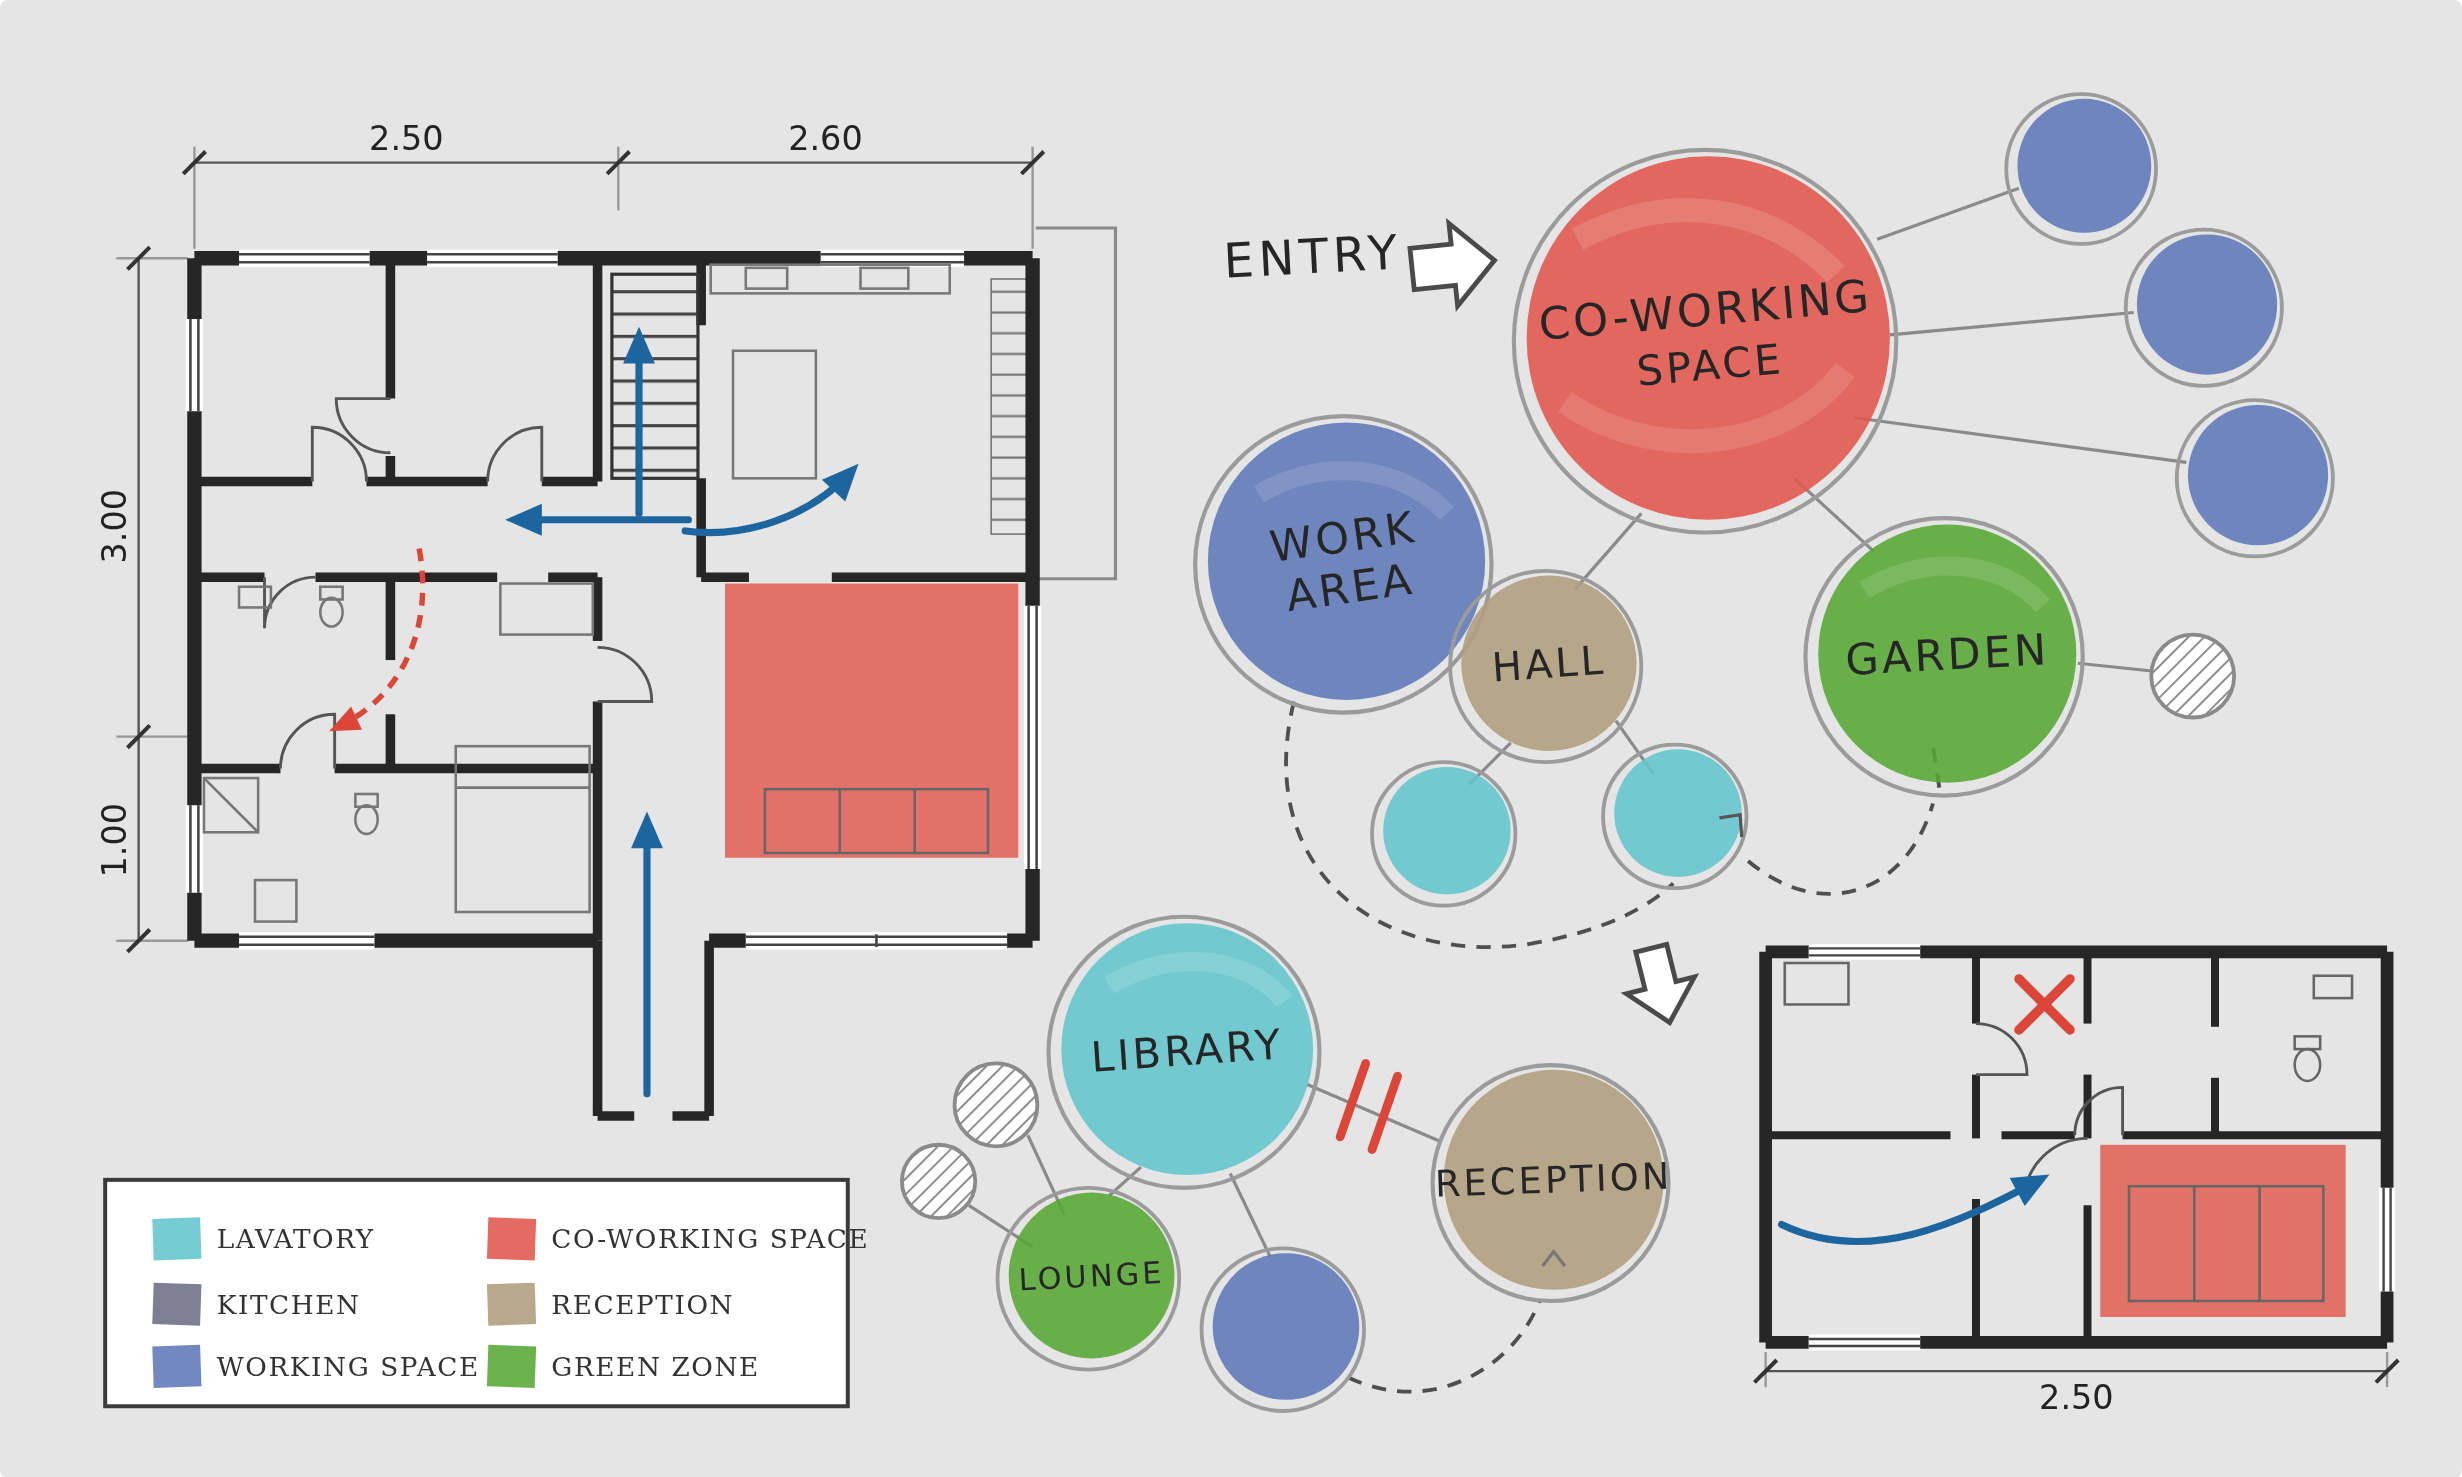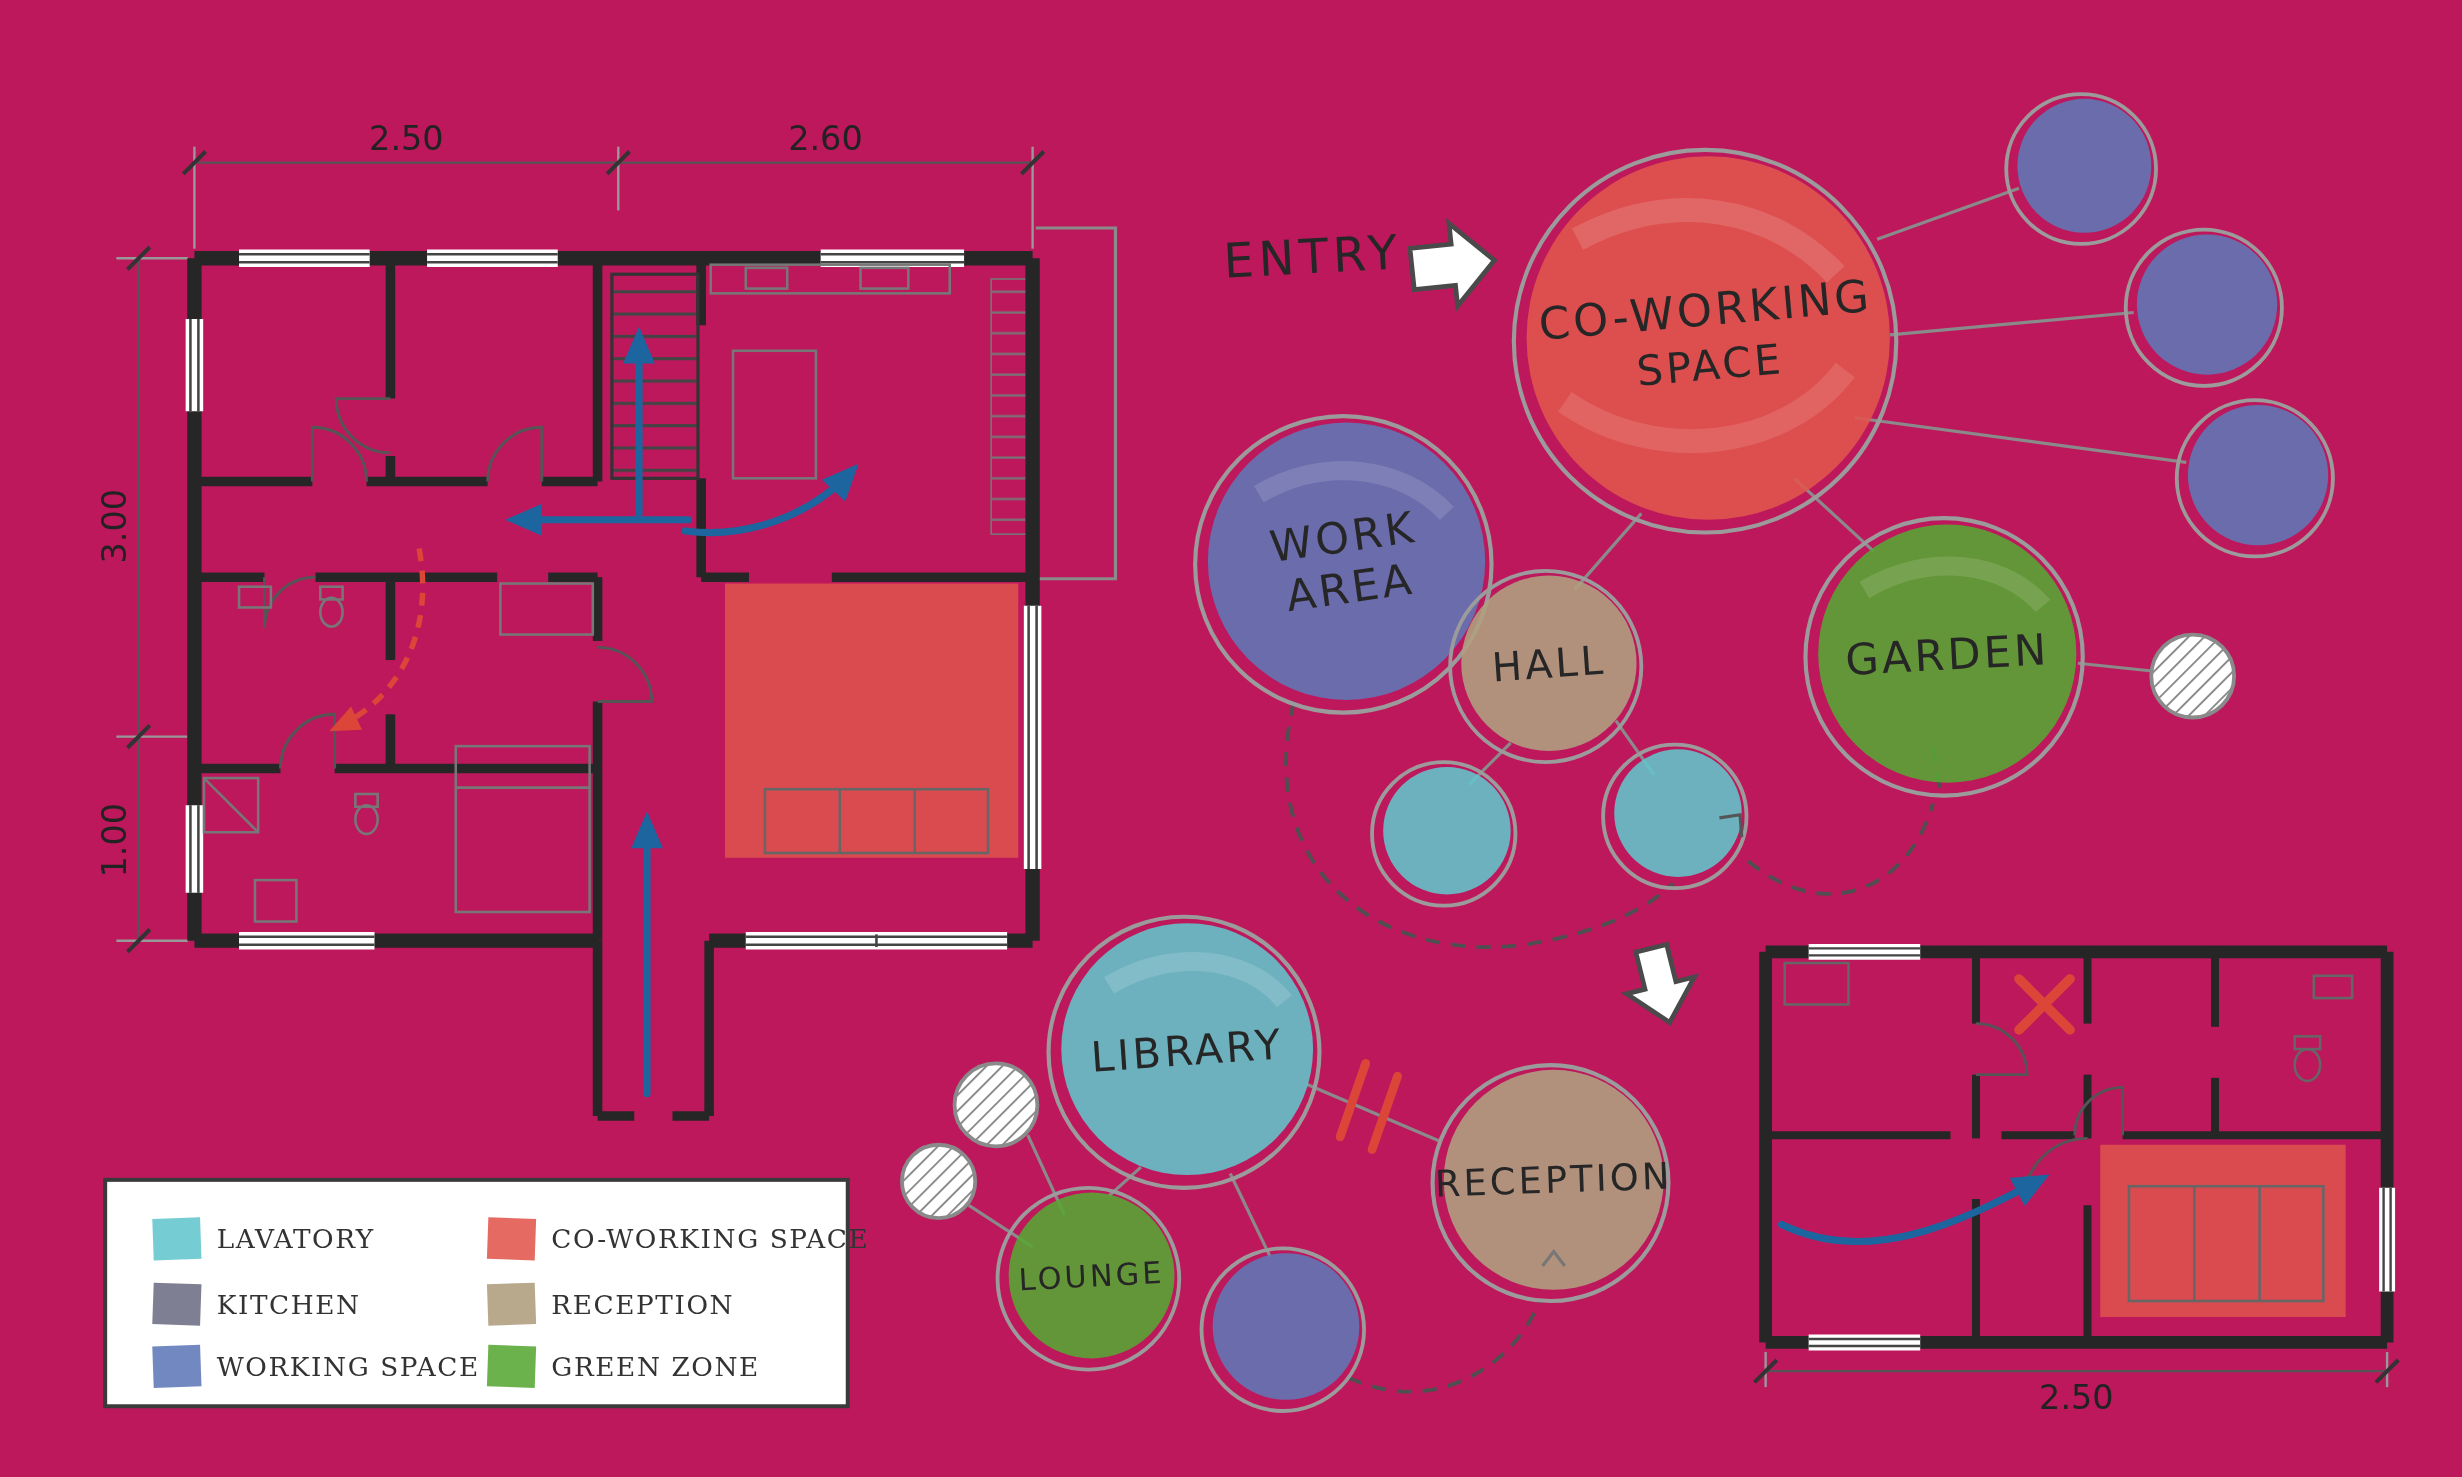--- a/index.html
+++ b/index.html
@@ -1,16 +1,16 @@
 <!DOCTYPE html>
 <html style="font-size:7.9px"><head>
 <meta charset="utf-8">
 <style>
   html,body{margin:0;padding:0;background:#ffffff;}
-  #page{position:relative;width:2462px;height:1478px;background:#be185d;overflow:hidden;}
+  #page{position:relative;width:2462px;height:1478px;background:#e5e5e5;overflow:hidden;border-radius:8px;}
   svg{display:block;}
   .hand{font-family:"DejaVu Sans",sans-serif;font-weight:500;fill:#262626;}
   .dim{font-family:"DejaVu Sans",sans-serif;fill:#222222;}
   .legend-text{font-family:"DejaVu Serif",serif;fill:#333333;letter-spacing:1px;}
 </style>
 </head>
 <body>
 
 <div id="page">
 <svg width="2462" height="1478" viewBox="0 0 1545 927" preserveAspectRatio="none" xmlns="http://www.w3.org/2000/svg">

